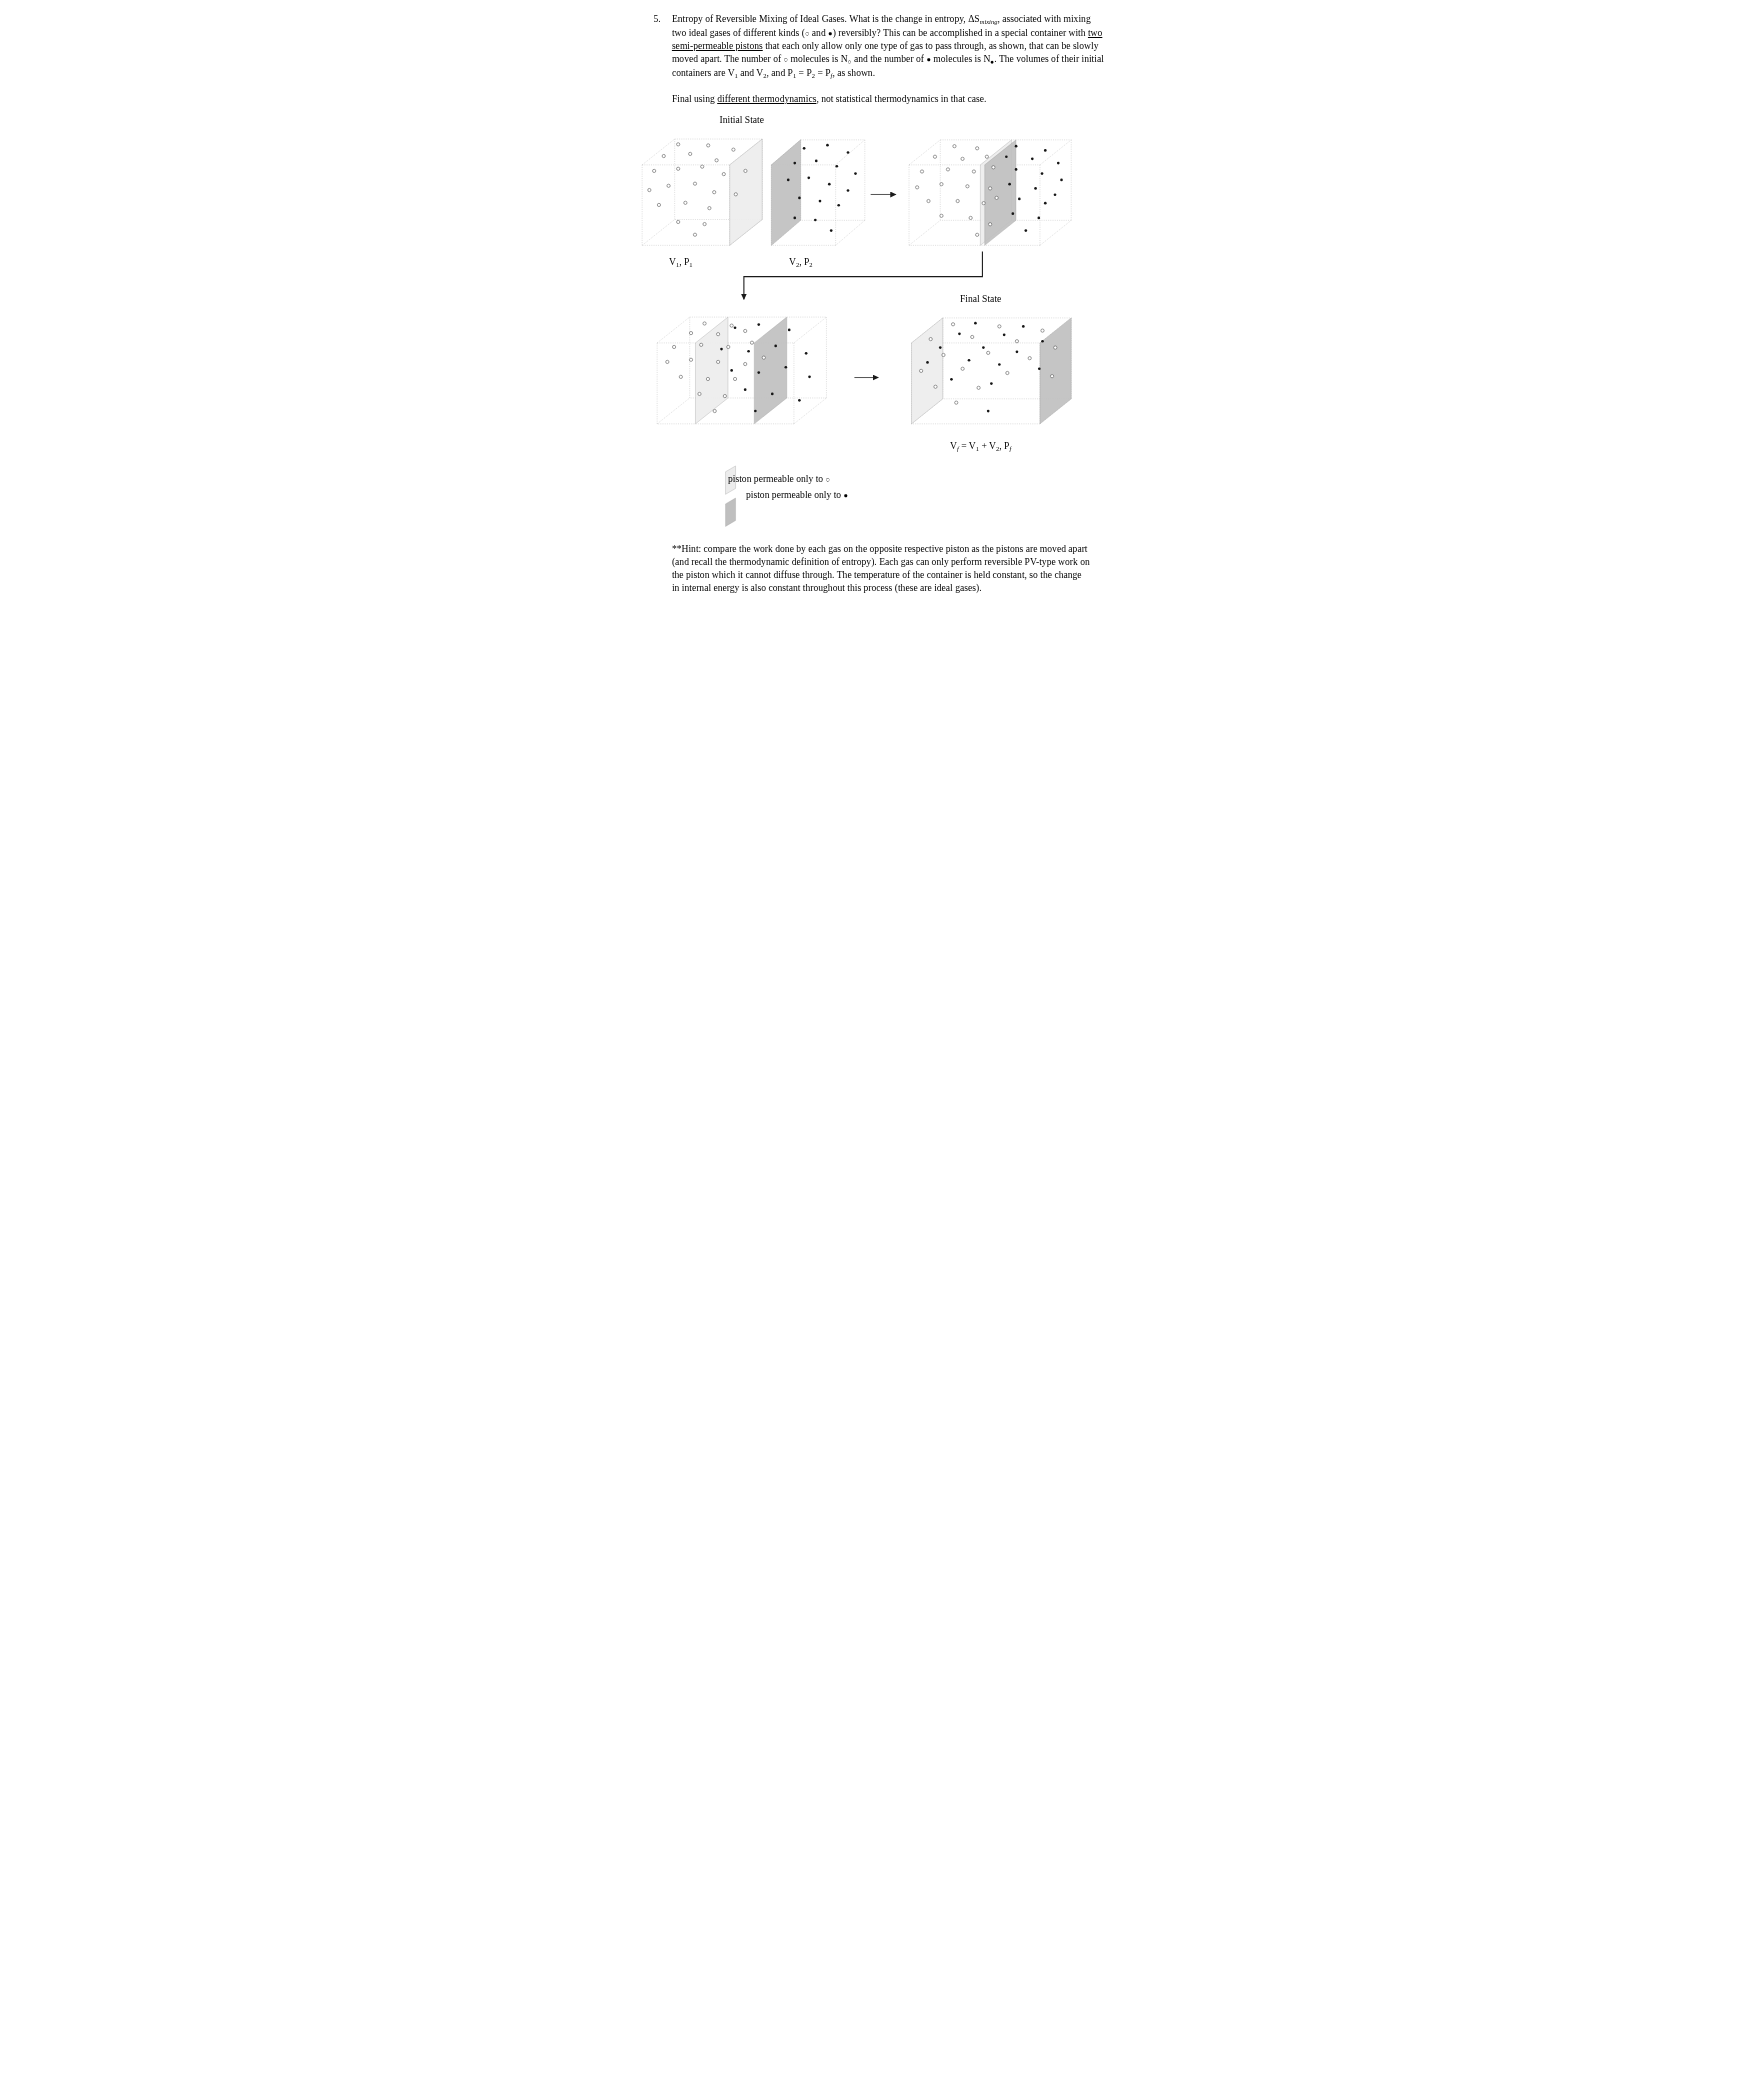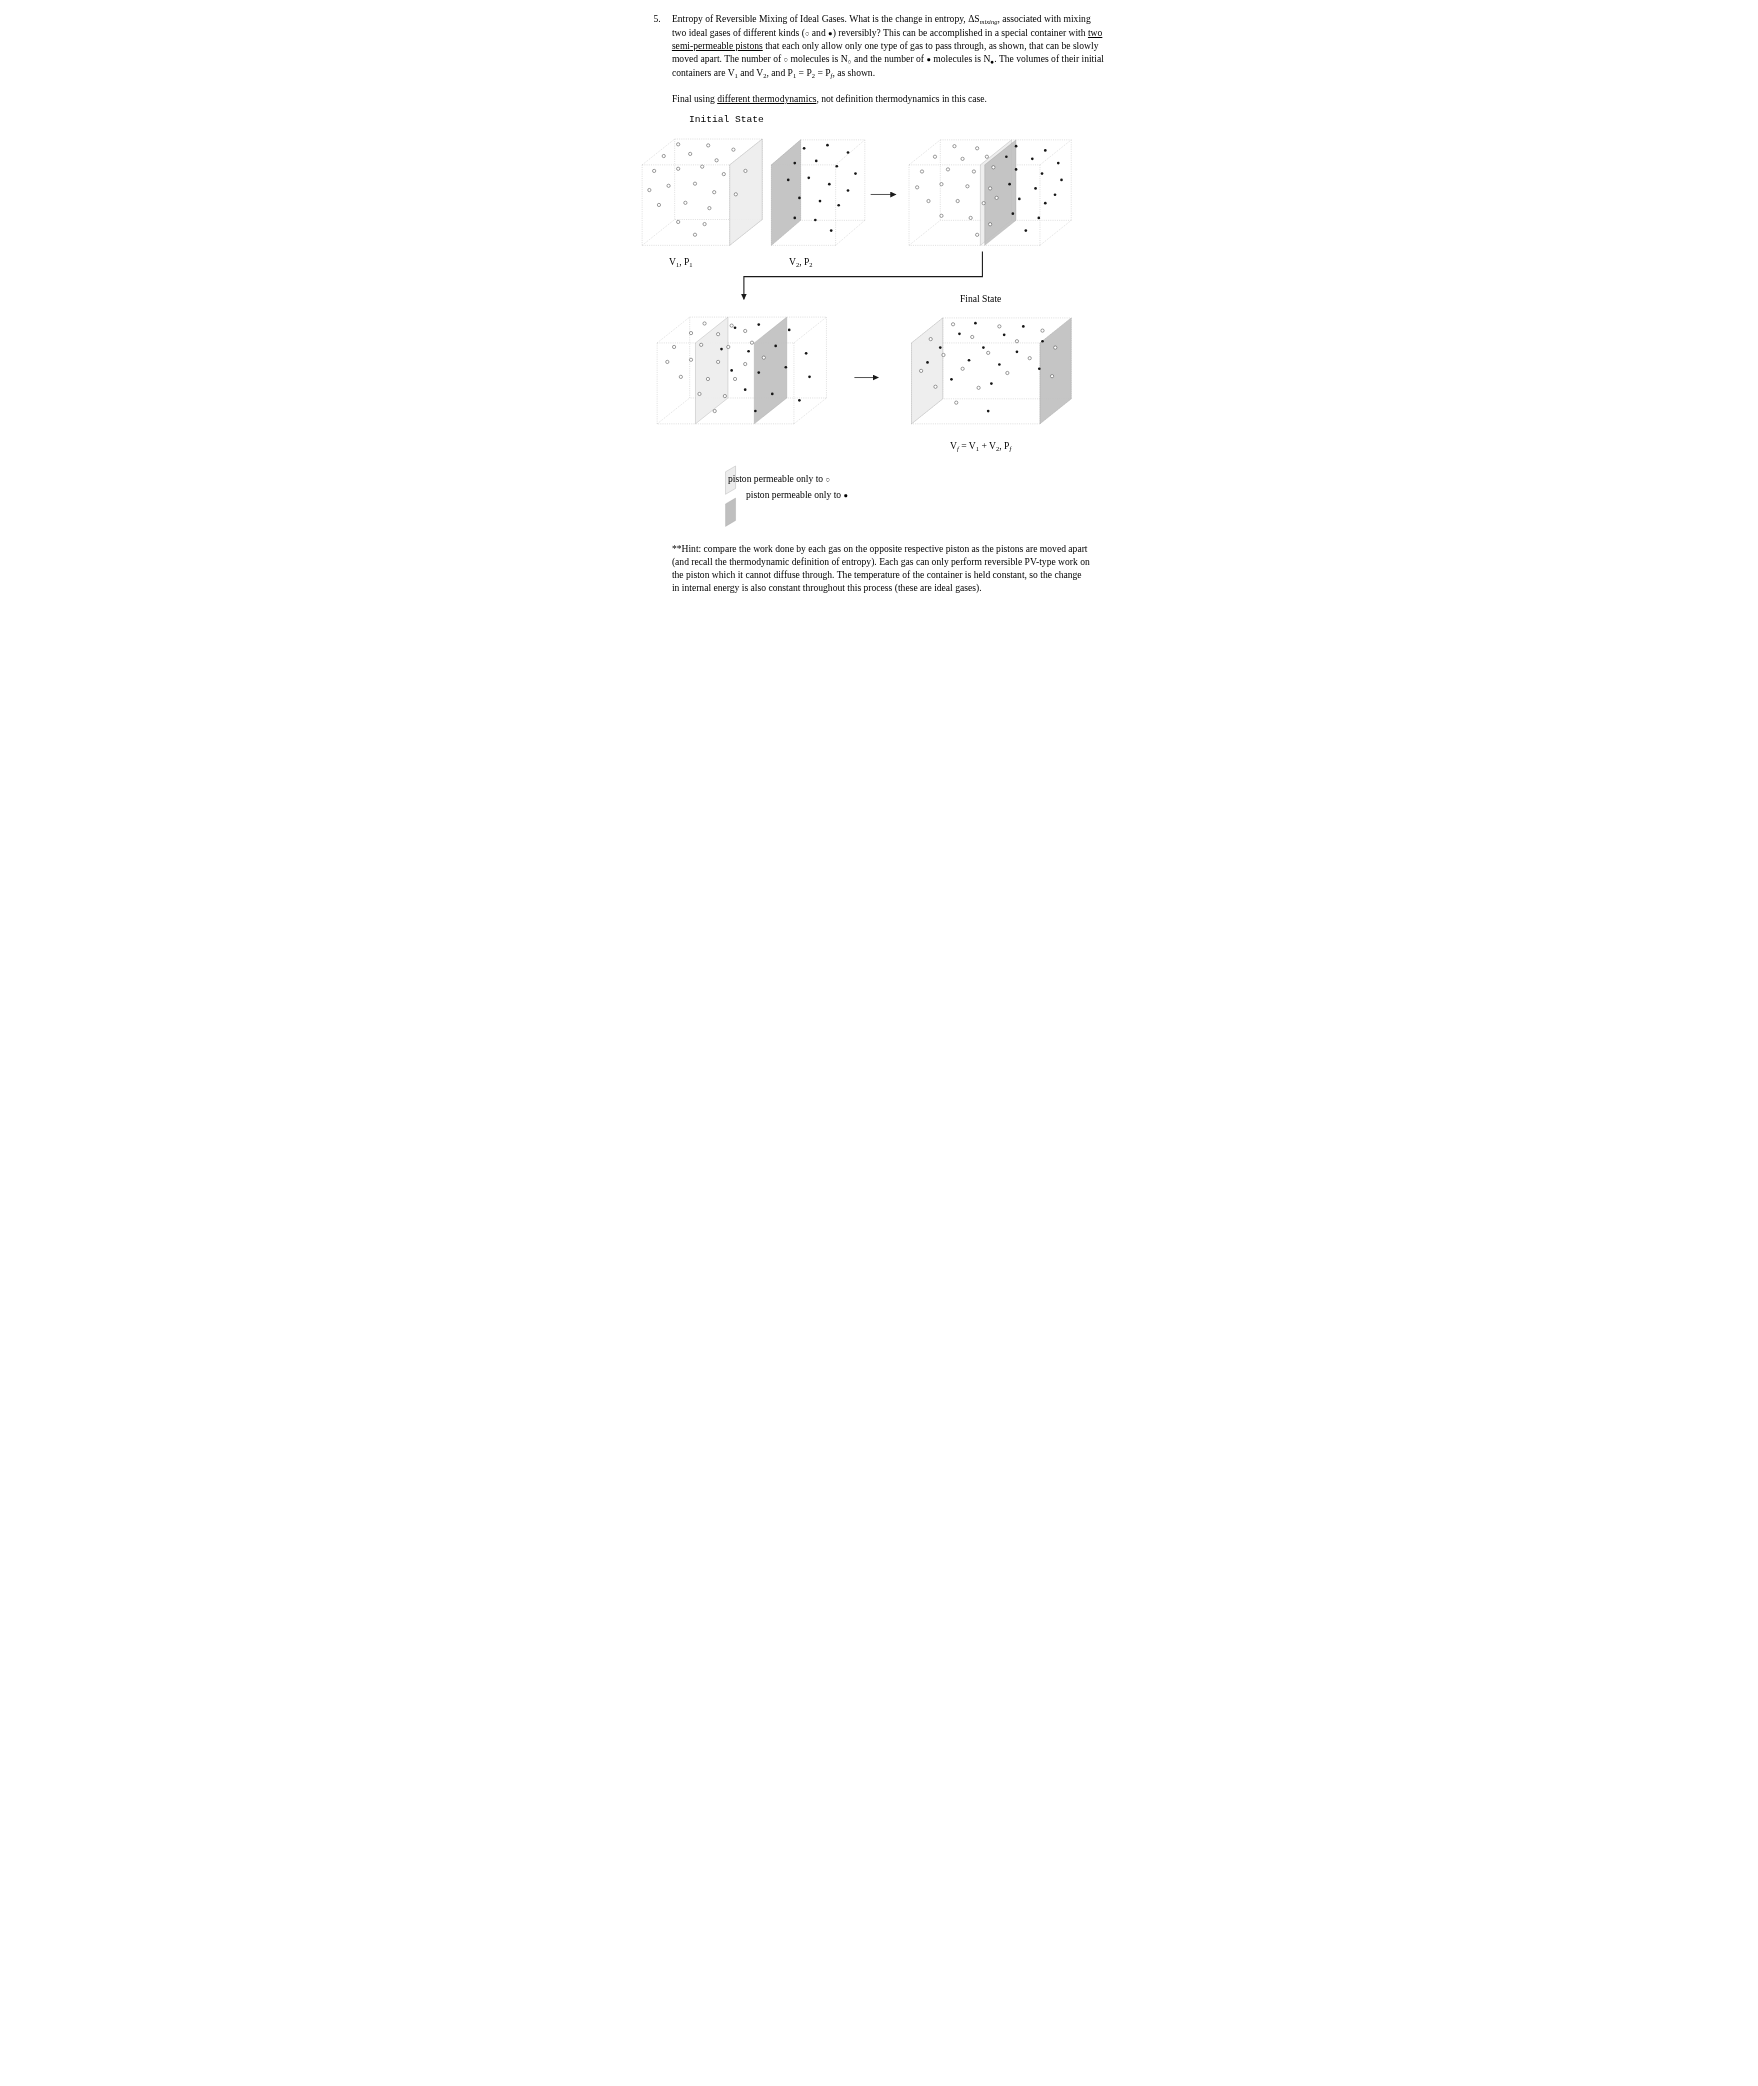--- a/index.html
+++ b/index.html
@@ -51,21 +51,21 @@
 </head>
 <body>
 
 <div class="page">
 
   <div class="problem">
     <div class="problem-number">5.</div>
     <div class="problem-text"><span>Entropy of </span><span class="rt-i">Reversible</span><span> Mixing of Ideal Gases. What is the change in entropy, </span><span class="rt-i">ΔS</span><span class="rt-isub">mixing</span><span>, associated with mixing two ideal gases of different kinds (</span><span class="rt-sym">○</span><span> and </span><span class="rt-sym">●</span><span>) </span><span class="rt-i">reversibly</span><span>? This can be accomplished in a special container with </span><span class="rt-u">two semi-permeable pistons</span><span> that each only allow only one type of gas to pass through, as shown, that can be slowly moved apart. The number of </span><span class="rt-sym">○</span><span> molecules is </span><span class="rt-i">N</span><span class="rt-sub">○</span><span> and the number of </span><span class="rt-sym">●</span><span> molecules is </span><span class="rt-i">N</span><span class="rt-sub">●</span><span>. The volumes of their initial containers are </span><span class="rt-i">V</span><span class="rt-sub">1</span><span> and </span><span class="rt-i">V</span><span class="rt-sub">2</span><span>, and </span><span class="rt-i">P</span><span class="rt-sub">1</span><span> = </span><span class="rt-i">P</span><span class="rt-sub">2</span><span> = </span><span class="rt-i">P</span><span class="rt-isub">f</span><span>, as shown.</span></div>
   </div>
 
-  <div class="solve-line"><span>Final using </span><span class="rt-u">different thermodynamics</span><span>, not definition thermodynamics in this case.</span></div>
+  <div class="solve-line"><span>Final using </span><span class="rt-u">different thermodynamics</span><span>, not statistical thermodynamics in that case.</span></div>
 
   <div class="figure-wrap">
     <svg class="fig-svg" width="476" height="417" viewBox="0 0 1140 1000">
       <defs>
         <marker id="arrowhead" markerUnits="userSpaceOnUse" markerWidth="17" markerHeight="15" refX="13" refY="7" orient="auto">
           <path class="arrowhead-path" d="M0,0 L15,7 L0,14 Z"></path>
         </marker>
       </defs>
 
       <g id="boxes-layer">
@@ -323,21 +323,21 @@
       <line class="fig-arrow" x1="550" y1="193" x2="610" y2="193" marker-end="url(#arrowhead)"></line>
 
       <path class="fig-elbow" d="M 818 330 L 818 390 L 246 390 L 246 444" marker-end="url(#arrowhead)"></path>
 
       <line class="fig-arrow" x1="511" y1="632" x2="568" y2="632" marker-end="url(#arrowhead)"></line>
 
       <polygon class="swatch-light" points="202,858 226,844 226,898 202,912"></polygon>
       <polygon class="swatch-dark" points="202,935 226,921 226,975 202,989"></polygon>
     </svg>
 
-    <div class="fig-label" style="left:48px; top:-0.8px; width:75px; text-align:left;font-family:Liberation Mono, monospace;">Initial State</div>
+    <div class="fig-label" style="left:48px; top:-0.8px; width:75px; text-align:right;">Initial State</div>
 
     <div class="fig-label" style="left:28px; top:141px;"><span class="rt-i">V</span><span class="rt-sub">1</span><span>, </span><span class="rt-i">P</span><span class="rt-sub">1</span></div>
 
     <div class="fig-label" style="left:148px; top:141px;"><span class="rt-i">V</span><span class="rt-sub">2</span><span>, </span><span class="rt-i">P</span><span class="rt-sub">2</span></div>
 
     <div class="fig-label" style="left:319px; top:178px; width:83px; text-align:left;">Final State</div>
 
     <div class="fig-label" style="left:309px; top:325px;"><span class="rt-i">V</span><span class="rt-isub">f</span><span> = </span><span class="rt-i">V</span><span class="rt-sub">1</span><span> + </span><span class="rt-i">V</span><span class="rt-sub">2</span><span>, </span><span class="rt-i">P</span><span class="rt-isub">f</span></div>
 
     <div class="fig-label" style="left:87px; top:358px;"><span>piston permeable only to </span><span class="rt-sym">○</span></div>

